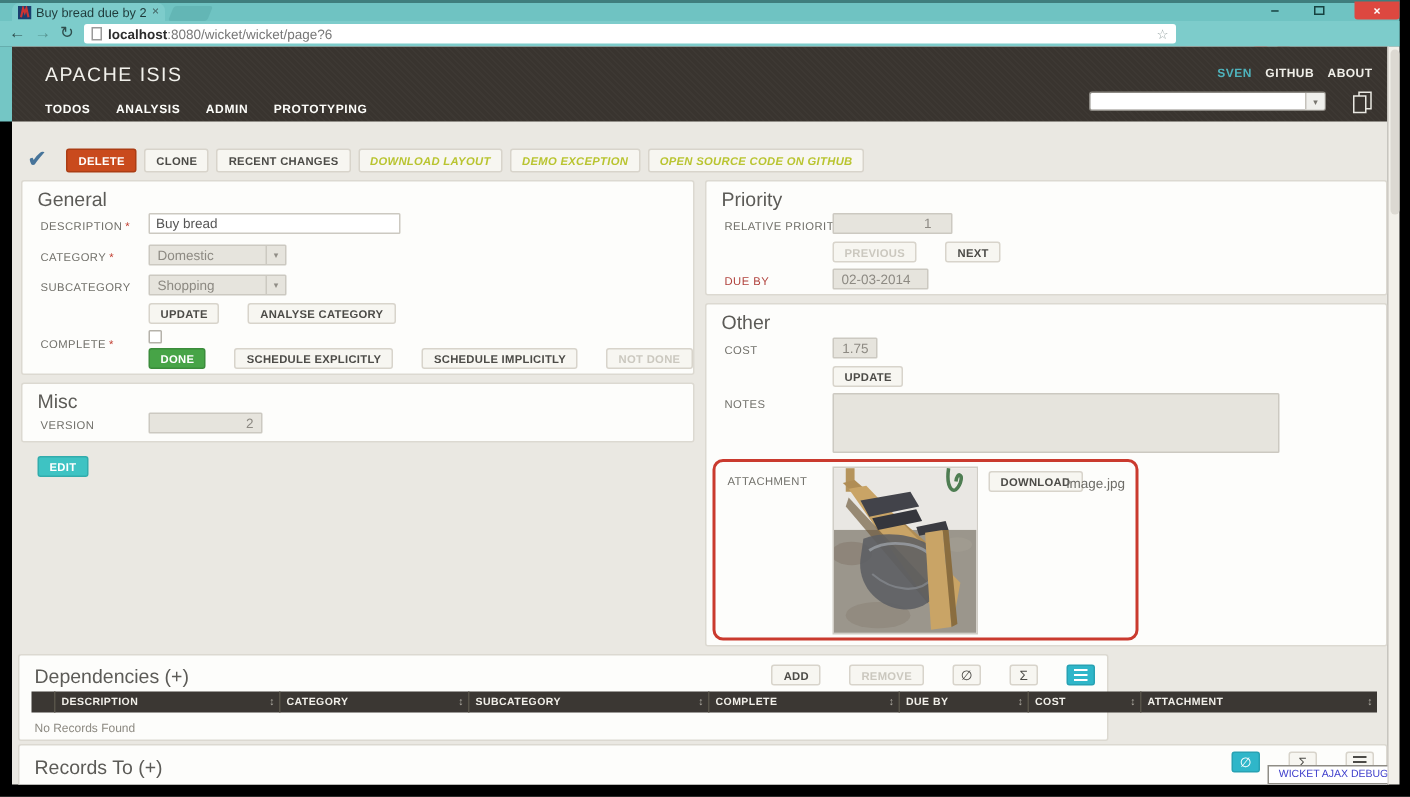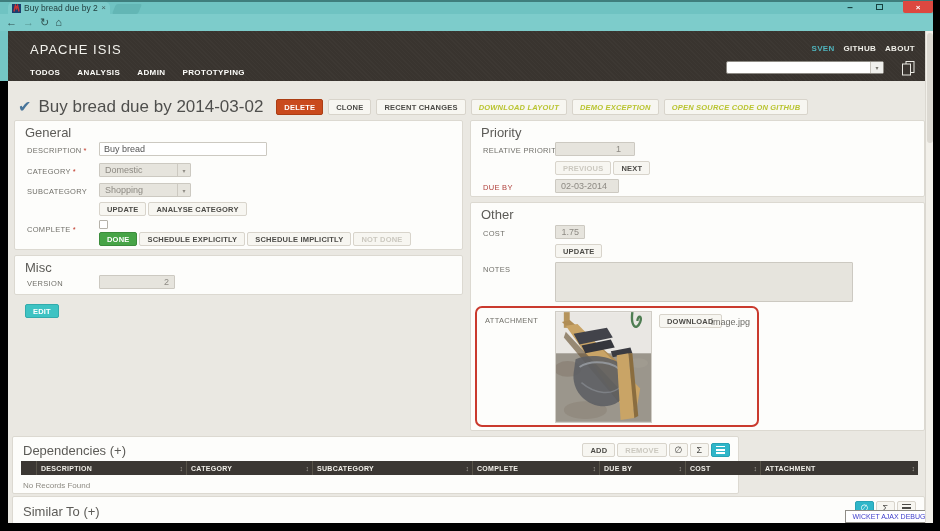--- a/index.html
+++ b/index.html
@@ -75,21 +75,21 @@
   .flabel{position:absolute;font-size:7.5px;font-weight:normal;color:#71706a;letter-spacing:.3px;white-space:nowrap;}
   .flabel .req{color:#c0392b;margin-left:2px;}
   .flabel.warn{color:#b0413c;}
   .tinput{position:absolute;background:#fff;border:1px solid #ccc9c1;height:14px;font-size:9px;color:#555;padding:0 4px;border-radius:1px;}
   .dfield{position:absolute;background:#e6e4dd;border:1px solid #ccc9c1;height:14px;font-size:9px;color:#8d8a83;
           display:flex;align-items:center;padding:0 5px;border-radius:1px;}
   .dfield.num{justify-content:flex-end;}
   .selbox{position:absolute;height:14px;background:#e6e4dd;border:1px solid #ccc9c1;display:flex;align-items:center;border-radius:1px;}
   .selbox .stext{flex:1;font-size:9px;color:#8d8a83;padding:0 5px;}
   .selbox .sarr{width:13px;align-self:stretch;border-left:1px solid #ccc9c1;display:flex;align-items:center;justify-content:center;font-size:6px;color:#908d86;}
-  .btnrow{position:absolute;display:flex;gap:2px;}
+  .btnrow{position:absolute;display:flex;gap:19px;}
   .chk{position:absolute;width:9px;height:9px;background:#fff;border:1px solid #b5b2aa;border-radius:1px;}
 
   
   .attbox{position:absolute;border:2px solid #ca3a2e;border-radius:7px;}
   .attimg{position:absolute;border:1px solid #d0cdc6;}
   .fname{position:absolute;font-size:9px;color:#6e6d68;}
 
   
   .tblhdr{position:absolute;display:flex;background:#3b3733;height:14px;}
   .tcell{display:flex;align-items:center;border-right:1px solid #575349;padding:0 3px 0 4px;}
@@ -123,20 +123,25 @@
     <div class="winctl ctl-max">
         <span class="boxglyph"></span>
       </div>
     <div class="winctl ctl-close">×</div>
 
     <div class="toolbar">
       <span class="navico">←</span>
       <span class="navico dim">→</span>
       <span class="navico">↻</span>
       <span class="navico">⌂</span>
+      <div class="urlbar">
+        <span class="docico"></span>
+        <span class="urltext"><b>localhost</b><span>:8080/wicket/wicket/page?6</span></span>
+        <span class="urlstar">☆</span>
+      </div>
       <div class="extrow">
         <span class="ext" style="background:#9a9a96;color:#fff;">H</span>
         <span class="ext" style="color:#3c78c8;font-size:9px;">✎</span>
         <span class="ext" style="color:#5b5b57;font-size:9px;">☢</span>
         <span class="ext" style="background:#a93226;color:#fff;font-size:9px;">*</span>
         <span class="ext" style="background:#44423e;color:#fff;border-left:2px solid #7bc043;">H</span>
         <span class="ext" style="color:#3d9e3d;font-size:9px;">▲</span>
         <span class="ext" style="color:#c0392b;font-weight:bold;font-size:9px;">M</span>
         <span class="ext" style="color:#2e86c1;font-size:9px;">◉</span>
         <span class="chrome-menu">≡</span>
@@ -167,21 +172,20 @@
       <span class="copyico">
         <svg width="15" height="16" viewBox="0 0 15 16">
             <rect x="5" y="1.5" width="8" height="11" fill="none" stroke="#e9e8e2"></rect>
             <rect x="1.5" y="4" width="8" height="11" fill="#39342f" stroke="#e9e8e2"></rect>
           </svg>
       </span>
     </div>
 
     <div class="titlerow">
       <span class="bigcheck">✔</span>
-      <span class="pgtitle">Buy bread due by 2014-03-02</span>
       <span class="actions">
         <span class="btn danger">DELETE</span>
         <span class="btn">CLONE</span>
         <span class="btn">RECENT CHANGES</span>
         <span class="btn proto">DOWNLOAD LAYOUT</span>
         <span class="btn proto">DEMO EXCEPTION</span>
         <span class="btn proto">OPEN SOURCE CODE ON GITHUB</span>
       </span>
     </div>
 
@@ -307,21 +311,21 @@
           </div>
         <div class="tcell" style="flex:1;border-right:none;">
             <span class="cl">ATTACHMENT</span>
             <span class="sort">↕</span>
           </div>
       </div>
       <div class="emptymsg" style="left:10px;top:44px;">No Records Found</div>
     </div>
 
     <div class="card" style="left:4px;top:465px;width:913px;height:30px;">
-      <div class="cardh" style="top:7px;">Similar To (+)</div>
+      <div class="cardh" style="top:7px;">Records To (+)</div>
       <div class="btnrow" style="right:8px;top:4px;left:auto;position:absolute;">
         <span class="btn sm iconb active">∅</span>
         <span class="btn sm iconb">Σ</span>
         <span class="btn sm iconb">
             <span class="listglyph"></span>
           </span>
       </div>
     </div>
 
     <div class="debugbox">WICKET AJAX DEBUG</div>

